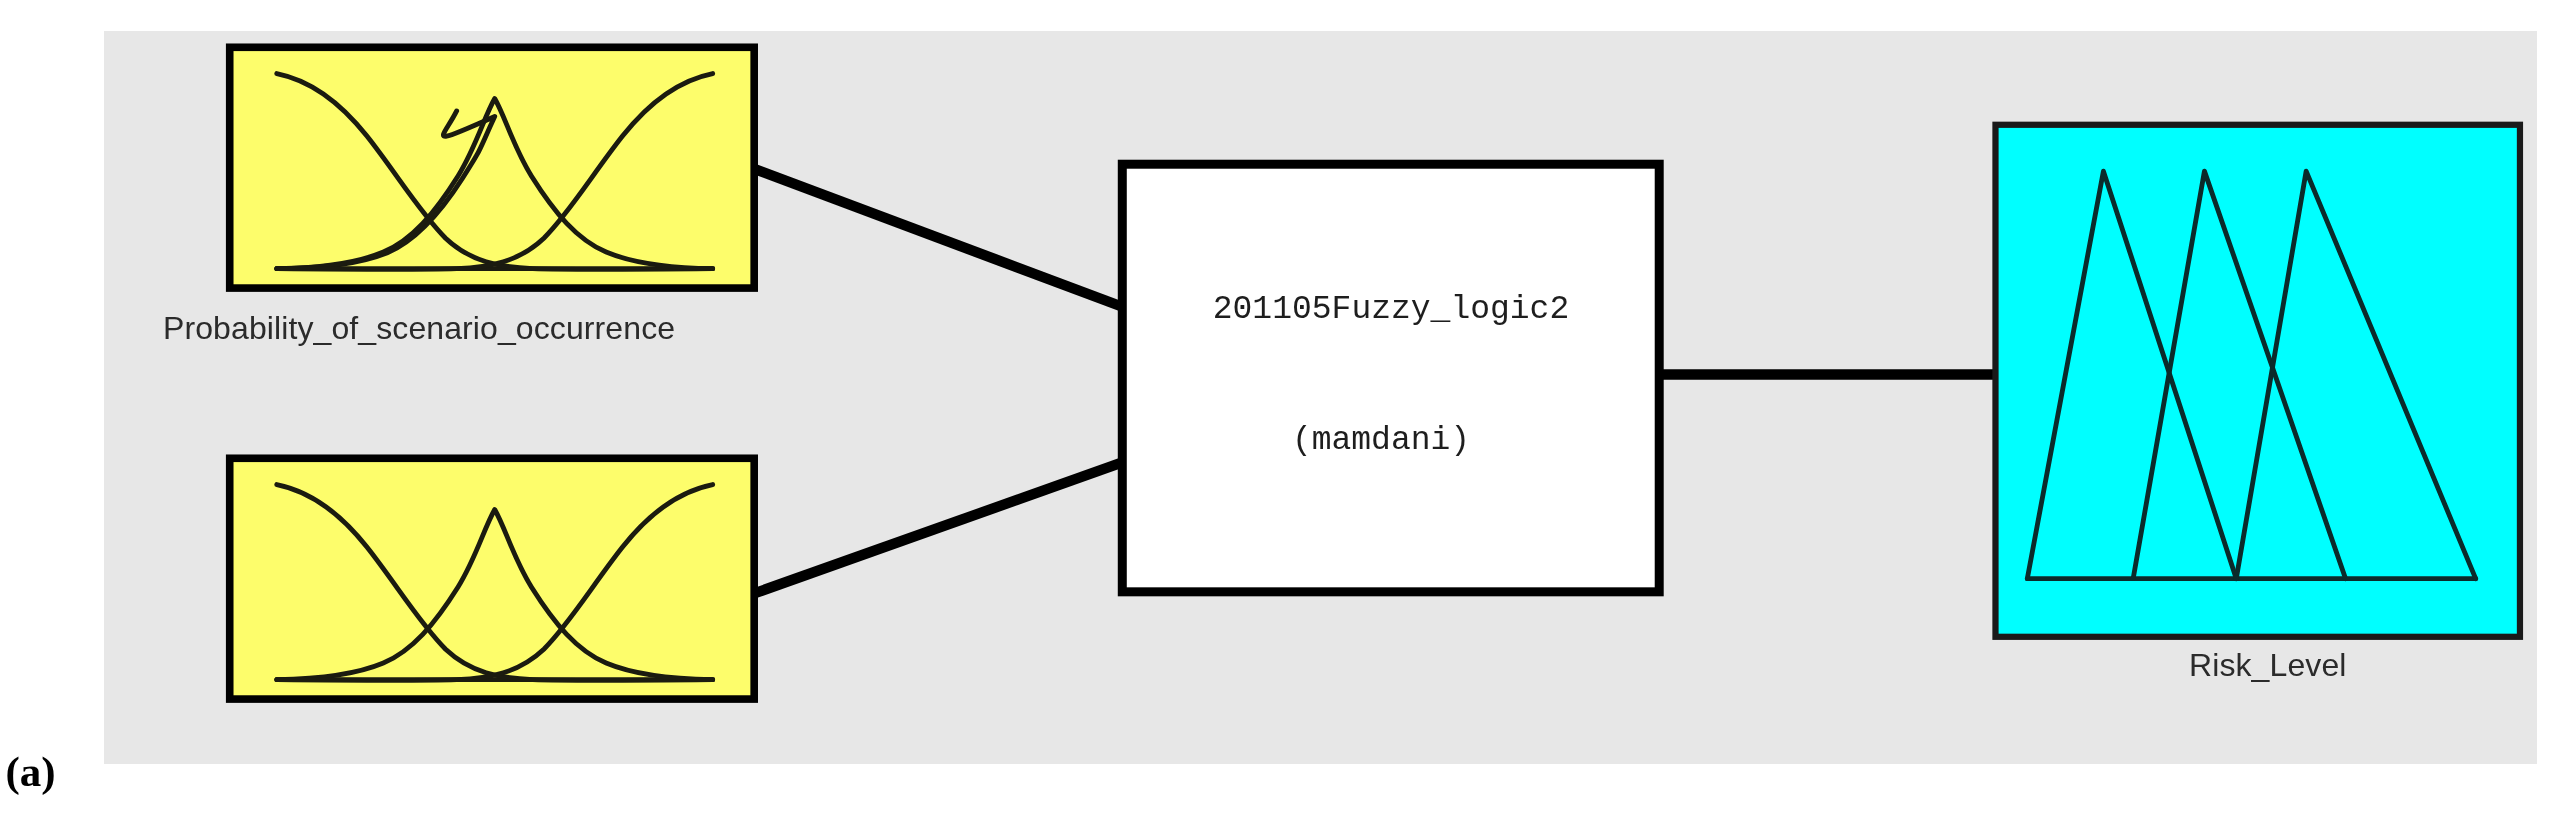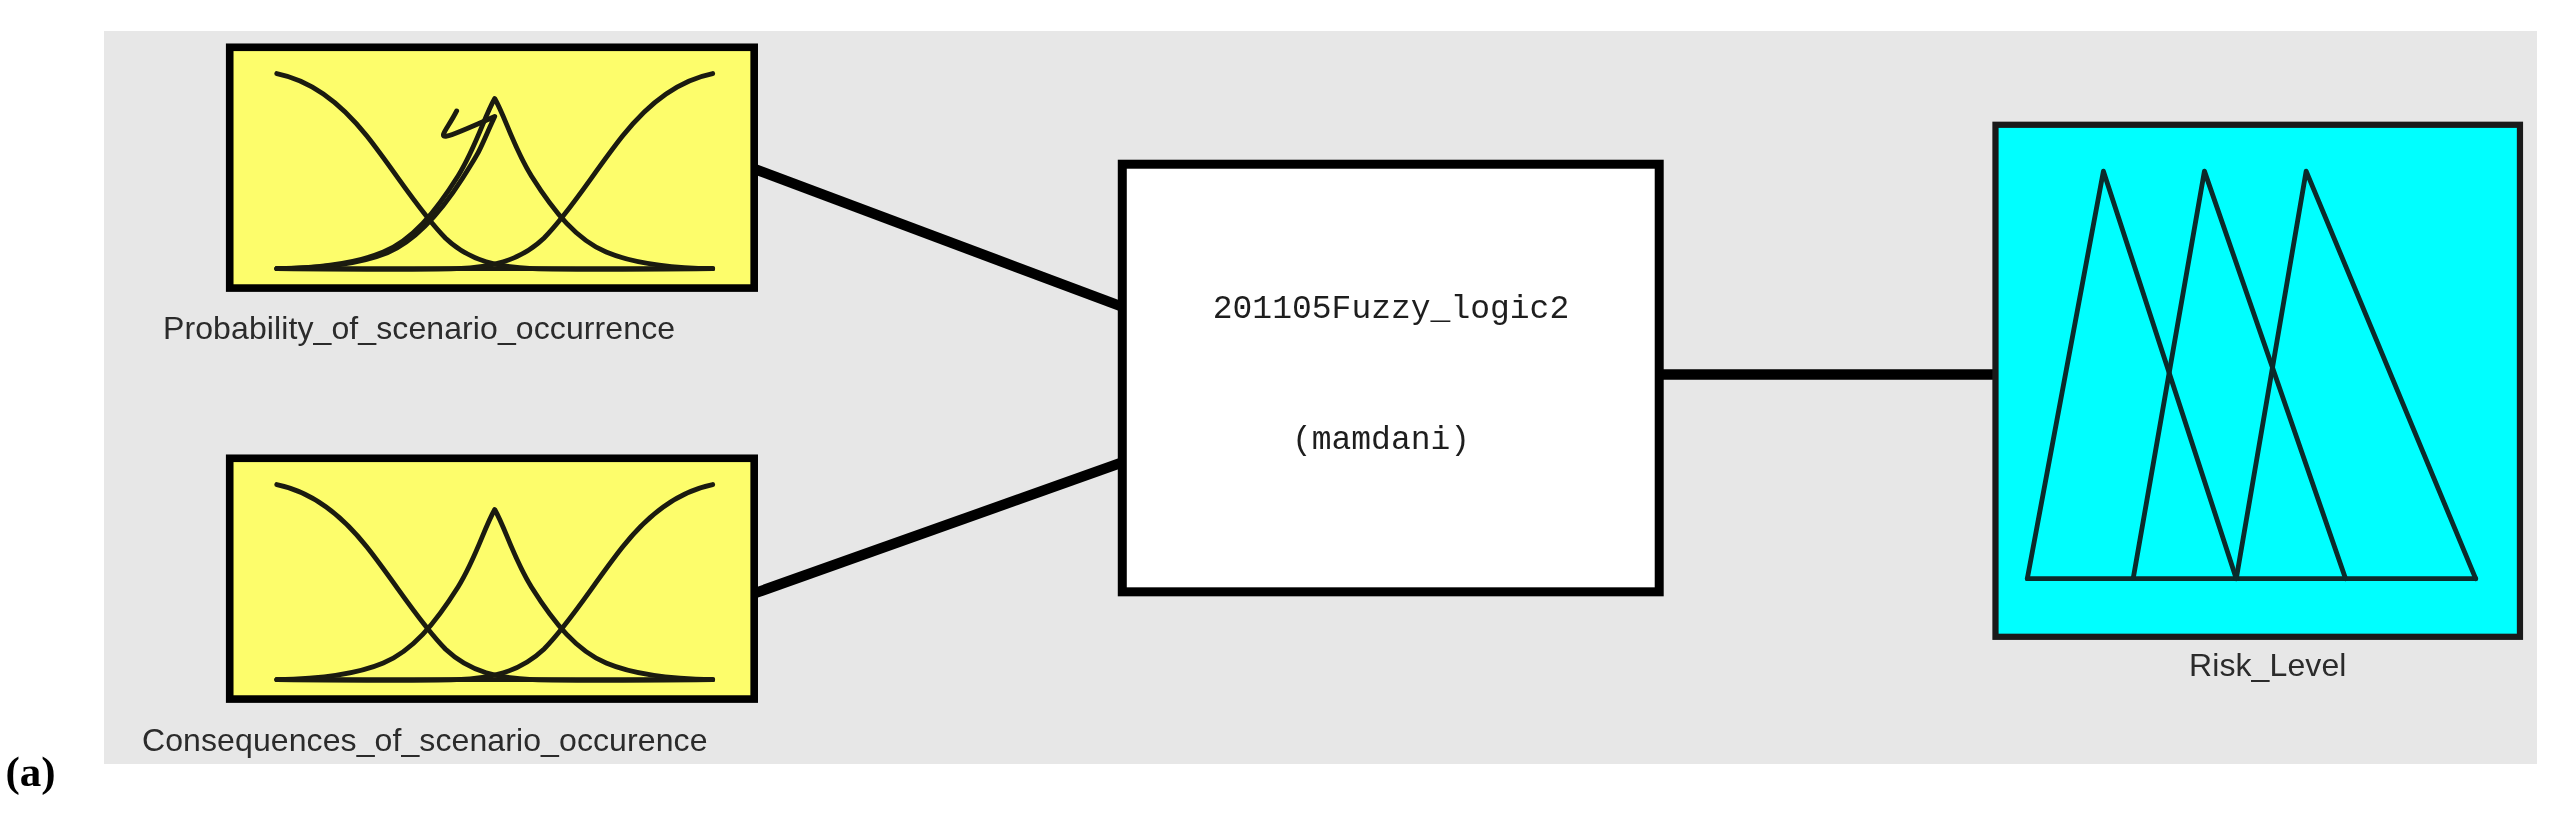--- a/index.html
+++ b/index.html
@@ -183,21 +183,20 @@
         <path d="M 3083 836 L 3186 247 L 3390 836"></path>
 
         <path d="M 3232 836 L 3333 247 L 3578 836"></path>
       </g>
     </g>
 
   </svg>
 
   <div class="node-label" id="label-input-1">Probability_of_scenario_occurrence</div>
 
-  <div class="node-label" id="label-input-2">Consequences_of_scenario_occurence</div>
 
   <div class="node-label" id="label-output">Risk_Level</div>
 
   <div class="fis-text" id="fis-name">201105Fuzzy_logic2</div>
 
   <div class="fis-text" id="fis-type">(mamdani)</div>
 
   <div id="figure-caption">(a)</div>
 
 </div>

